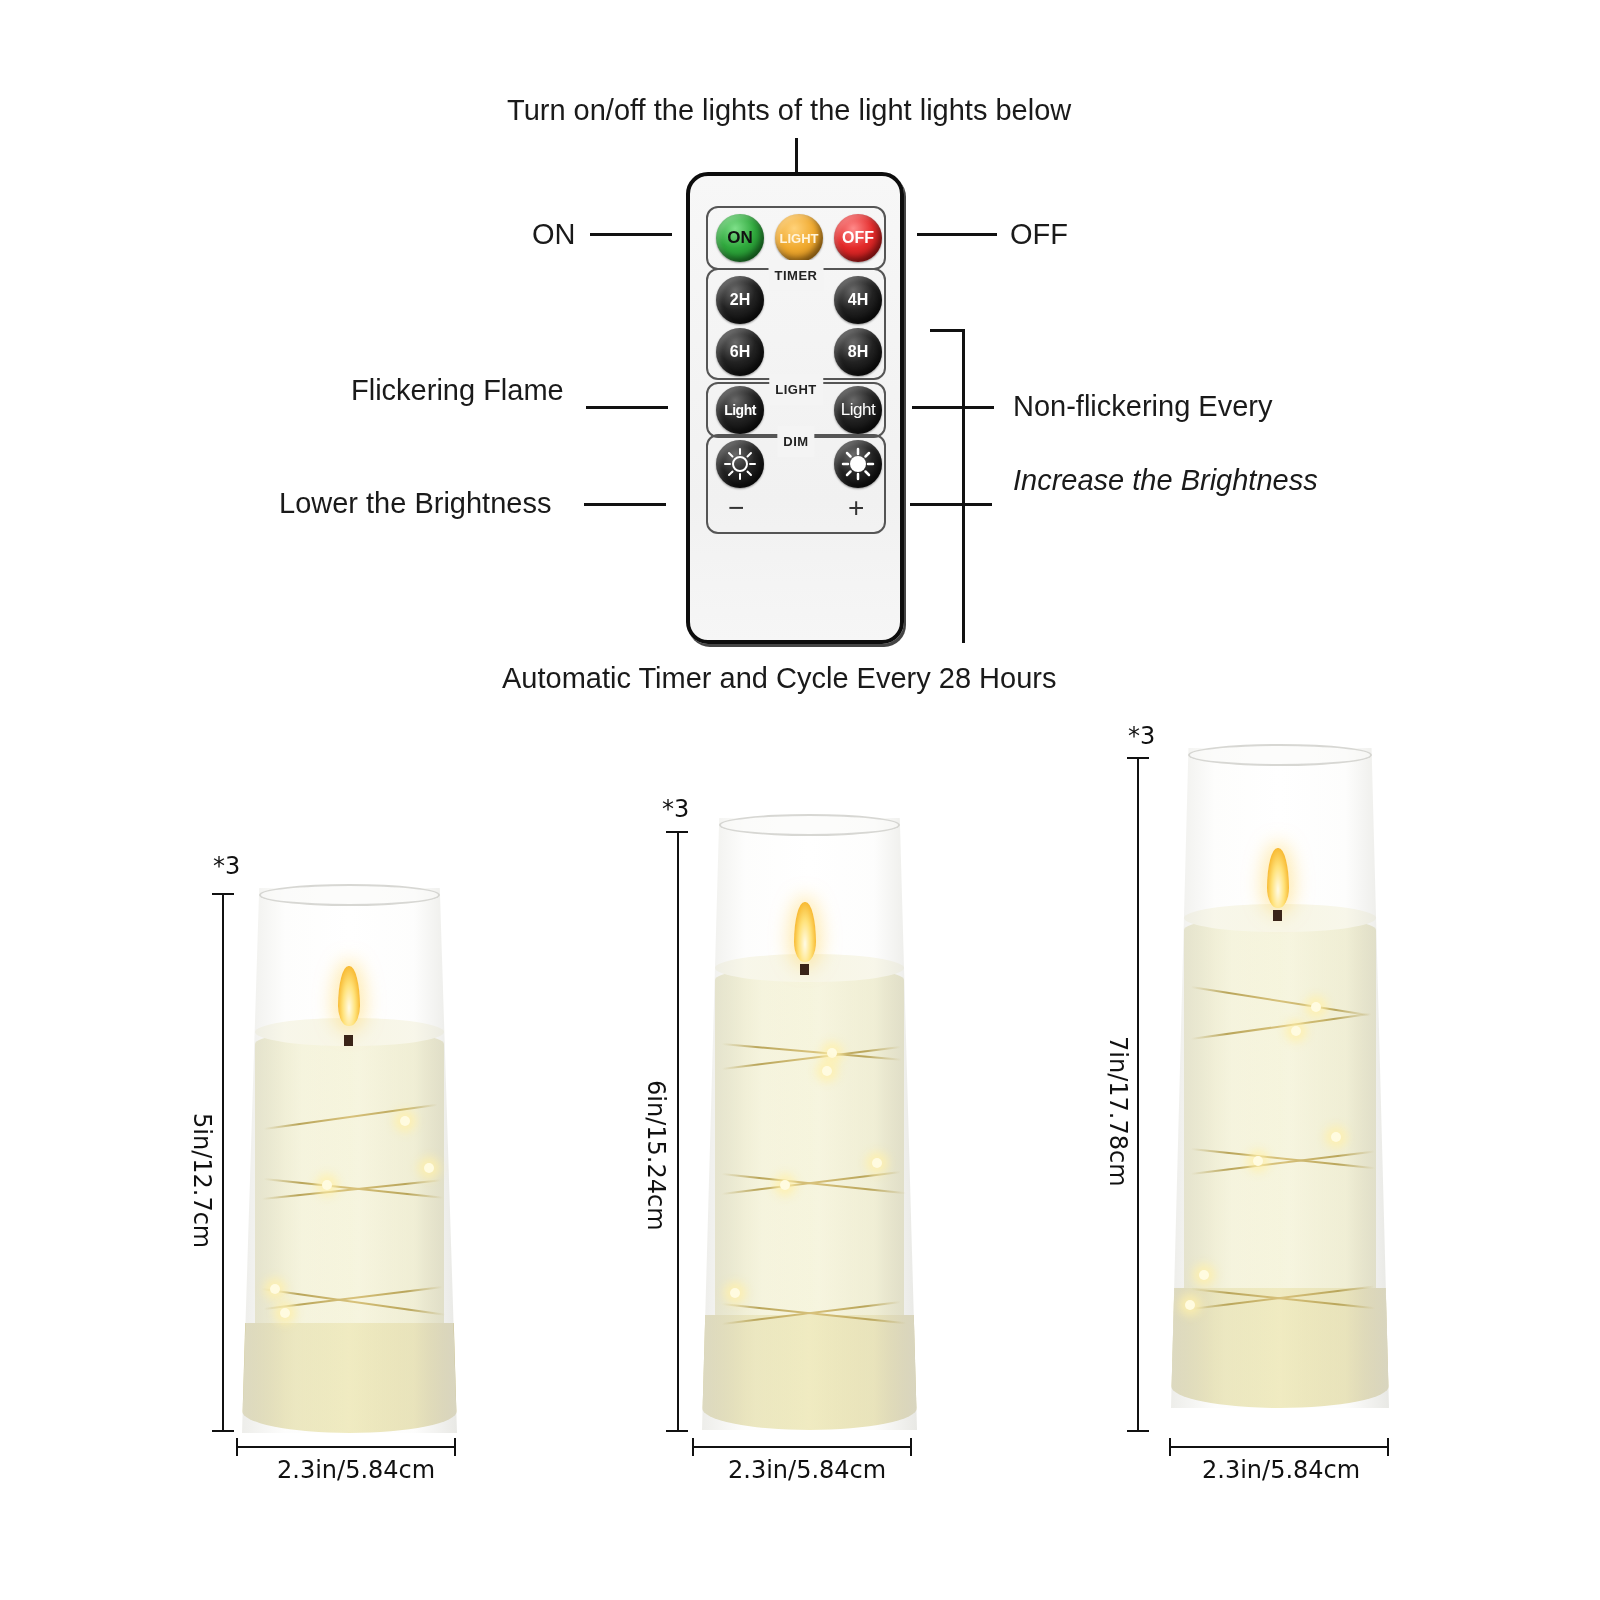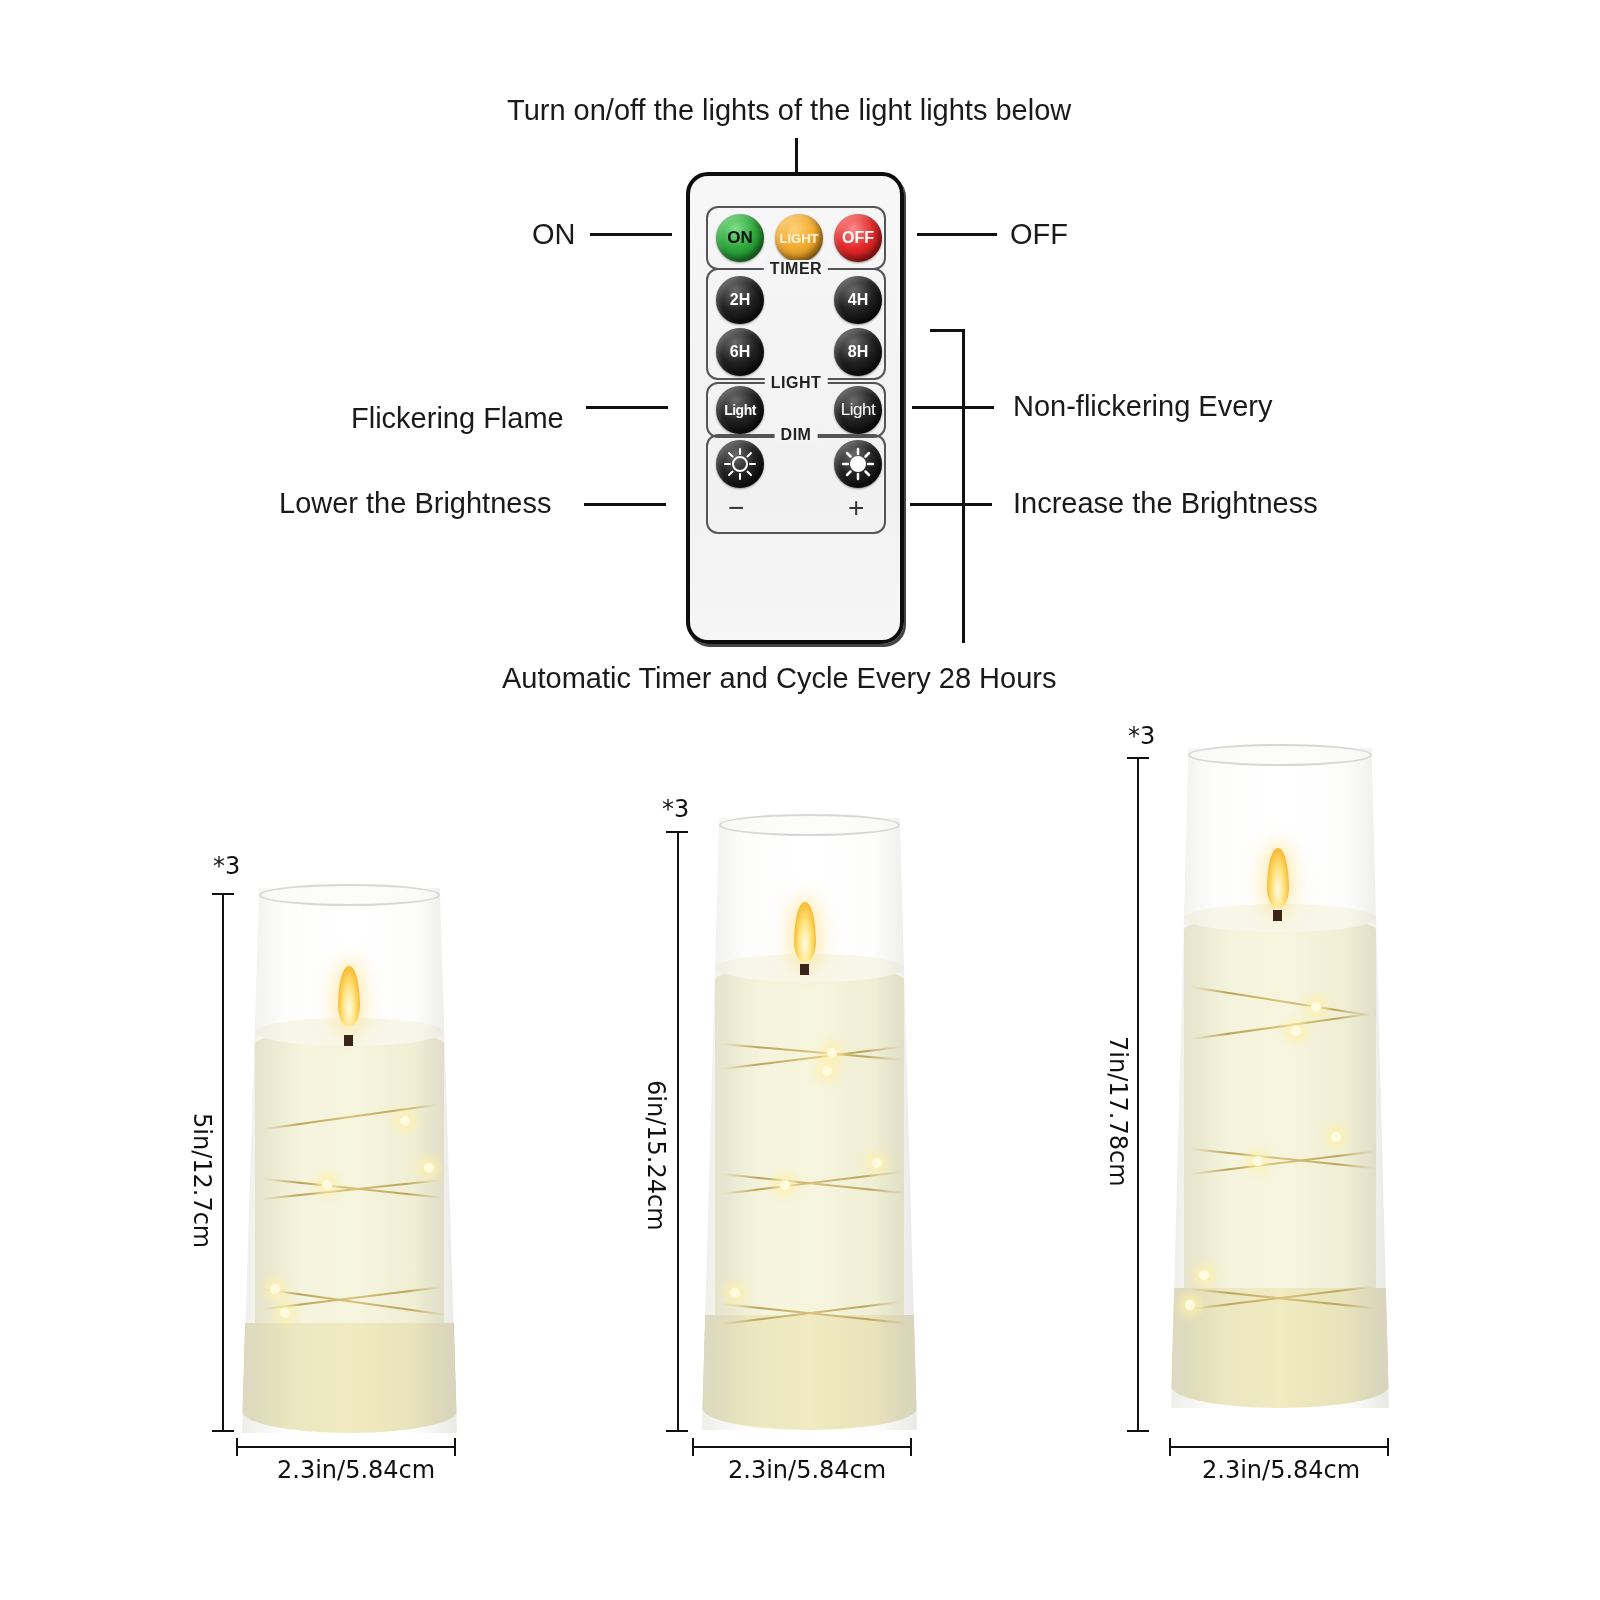--- a/index.html
+++ b/index.html
@@ -5,21 +5,21 @@
   html, body { margin:0; padding:0; background:#ffffff; }
   body { width:1600px; height:1600px; position:relative; overflow:hidden; font-family:"Liberation Sans", sans-serif; color:#111; }
   .abs { position:absolute; }
   .label { font-size:29px; color:#1a1a1a; white-space:nowrap; line-height:1; }
   .hline { position:absolute; height:3px; background:#111; }
   .vline { position:absolute; width:3px; background:#111; }
 
   
   .remote { position:absolute; left:686px; top:172px; width:218px; height:472px; border:4px solid #0d0d0d; border-radius:22px; background:linear-gradient(180deg,#f7f7f7 0%,#f1f1f1 70%,#f6f6f6 100%); box-shadow:2px 3px 0 #444; box-sizing:border-box; }
   .panel { position:absolute; left:16px; right:14px; border:2px solid #555; border-radius:12px; box-sizing:border-box; }
-  .panel-title { position:absolute; top:-10px; left:50%; transform:translateX(-50%); background:#f4f4f4; padding:0 6px; font-size:16px; font-weight:bold; color:#222; letter-spacing:0.5px; }
+  .panel-title { position:absolute; top:-10px; left:50%; transform:translateX(-50%); background:#f4f4f4; padding:8px 6px; font-size:13px; font-weight:bold; color:#222; letter-spacing:0.5px; }
   .btn { position:absolute; width:48px; height:48px; border-radius:50%; display:flex; align-items:center; justify-content:center; color:#fff; font-weight:bold; font-size:16px; box-shadow:inset -3px -4px 6px rgba(0,0,0,0.45), inset 3px 3px 5px rgba(255,255,255,0.25), 0 1px 2px rgba(0,0,0,0.4); }
   .btn.dark { background:radial-gradient(circle at 40% 30%, #6a6a6a 0%, #222 45%, #000 100%); }
   .btn.green { background:radial-gradient(circle at 40% 30%, #7fe08a 0%, #2fa83c 45%, #137020 100%); color:#111; font-size:17px; }
   .btn.amber { background:radial-gradient(circle at 40% 30%, #ffd27a 0%, #f0aa30 45%, #c07a10 100%); color:#fff4dc; font-size:13px; }
   .btn.red { background:radial-gradient(circle at 40% 30%, #ff8a8a 0%, #e32a2a 45%, #a00d0d 100%); color:#fff; font-size:16px; }
   .btn.small-text { font-size:14px; font-weight:bold; letter-spacing:-0.5px; }
   .pm { position:absolute; font-size:28px; color:#333; line-height:1; }
 
   
   .candle { position:absolute; }
@@ -42,30 +42,30 @@
 
 <div class="abs label" style="left:507px;top:96px;">Turn on/off the lights of the light lights below</div>
 <div class="vline" style="left:795px;top:138px;height:34px;"></div>
 
 <div class="abs label" style="left:532px;top:220px;">ON</div>
 <div class="hline" style="left:590px;top:233px;width:82px;"></div>
 
 <div class="abs label" style="left:1010px;top:220px;">OFF</div>
 <div class="hline" style="left:917px;top:233px;width:80px;"></div>
 
-<div class="abs label" style="left:351px;top:404px;">Flickering Flame</div>
+<div class="abs label" style="left:351px;top:376px;">Flickering Flame</div>
 <div class="hline" style="left:586px;top:406px;width:82px;"></div>
 
 <div class="abs label" style="left:1013px;top:392px;">Non-flickering Every</div>
 <div class="hline" style="left:912px;top:406px;width:82px;"></div>
 
 <div class="abs label" style="left:279px;top:489px;">Lower the Brightness</div>
 <div class="hline" style="left:584px;top:503px;width:82px;"></div>
 
-<div class="abs label" style="left:1013px;top:489px;">Increase the Brightness</div>
+<div class="abs label" style="left:1013px;top:466px;font-style:italic;">Increase the Brightness</div>
 <div class="hline" style="left:910px;top:503px;width:82px;"></div>
 
 <div class="hline" style="left:930px;top:329px;width:32px;"></div>
 <div class="vline" style="left:962px;top:329px;height:314px;"></div>
 
 <div class="abs label" style="left:502px;top:664px;">Automatic Timer and Cycle Every 28 Hours</div>
 
 <div class="remote">
   <div class="panel" style="top:30px;height:64px;">
     <div class="btn green" style="left:8px;top:6px;">ON</div>

